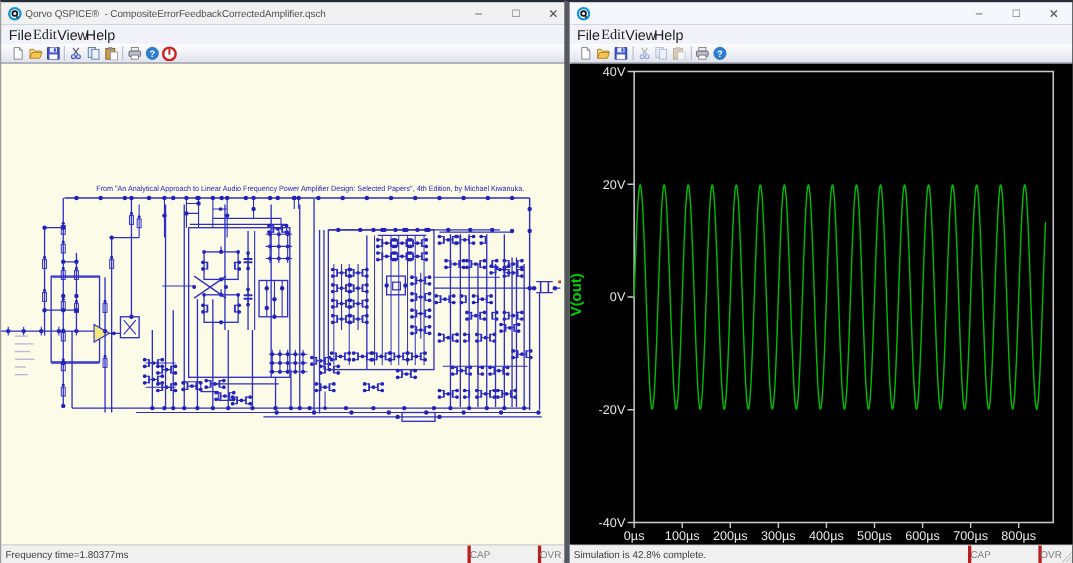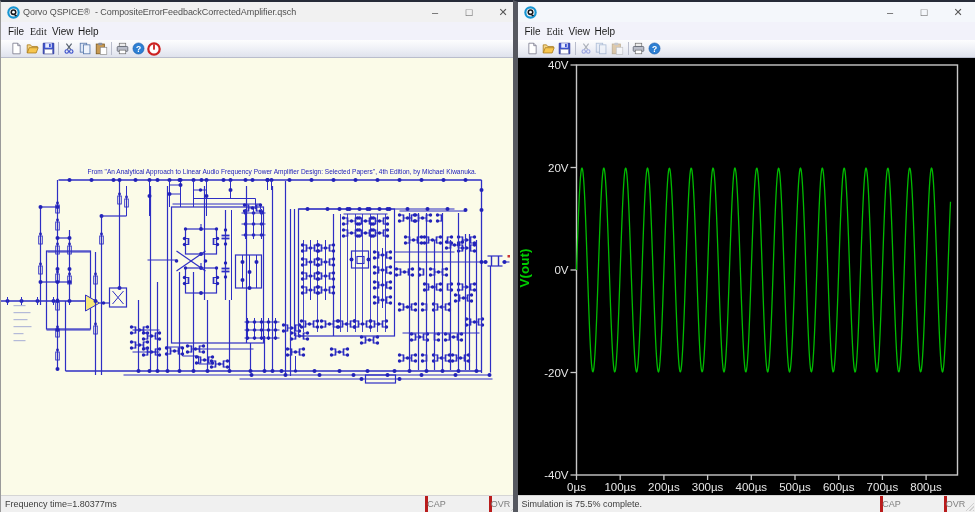--- a/index.html
+++ b/index.html
@@ -8,21 +8,21 @@
   display:flex; flex-direction:column; }
 .win.l { left:0; width:520px; border-left:1.5px solid #9a9a9a; }
 .win.r { left:512.5px; width:462.5px; border-left:5px solid #565860; }
 .titlebar { height:20px; display:flex; align-items:center; padding-left:6px;
   font-size:9px; letter-spacing:-0.05px; color:#4f4f4f; background:#f1f1f1; white-space:nowrap; }
 .win.r .titlebar { background:#f4f7fb; color:#1f1f1f; }
 .tlogo { width:13px; height:13px; margin-right:3px; flex:none; }
 .tbtns { margin-left:auto; display:flex; align-items:center; height:100%; flex:none; }
 .tb { width:34px; text-align:center; color:#555; font-size:11px; }
 .menubar { height:18px; display:flex; align-items:center;
-  font-size:10px; color:#1c1c1c; background:#f2f2fa; padding-left:7px; }
+  font-size:13px; color:#1c1c1c; background:#f2f2fa; padding-left:7px; }
 .menubar span.m1 { width:22px; } .menubar span.m2 { width:22px;font-family:Liberation Serif, serif; }
 .menubar span.m3 { width:26px; } .menubar span.m4 { width:20px; }
 .toolbar { height:18px; display:flex; align-items:center; padding:0 0 0 7px;
   background:linear-gradient(#fdfdfe,#eceef5 60%,#dfe2ec);
   border-bottom:1px solid #b9bdcc; }
 .ti { display:inline-flex; width:16px; justify-content:center; align-items:center; }
 .tsep { width:1px; height:13px; background:#b9bdcc; margin:0 2px; }
 .canvas { flex:1; position:relative; overflow:hidden; }
 .win.l .canvas { background:#fbfbe8; }
 .win.r .canvas { background:#000; }
@@ -1321,20 +1321,20 @@
           <text x="838.2" y="491" fill="#e6e6e6" font-size="11.5" text-anchor="middle">600µs</text>
           <line x1="881.9" y1="475" x2="881.9" y2="480" stroke="#c8c8c8" stroke-width="1.3"></line>
           <text x="881.9" y="491" fill="#e6e6e6" font-size="11.5" text-anchor="middle">700µs</text>
           <line x1="925.6" y1="475" x2="925.6" y2="480" stroke="#c8c8c8" stroke-width="1.3"></line>
           <text x="925.6" y="491" fill="#e6e6e6" font-size="11.5" text-anchor="middle">800µs</text>
           <path d="M576.0 270.0 L576.5 255.4 L577.0 241.1 L577.5 227.4 L578.0 214.5 L578.5 202.8 L579.0 192.5 L579.5 183.8 L580.0 176.9 L580.5 171.9 L581.0 168.9 L581.5 168.0 L582.0 169.2 L582.5 172.5 L583.0 177.8 L583.5 185.0 L584.0 194.0 L584.5 204.5 L585.0 216.4 L585.5 229.4 L586.0 243.2 L586.5 257.6 L587.0 272.2 L587.5 286.8 L588.0 301.0 L588.5 314.6 L589.0 327.3 L589.5 338.8 L590.0 348.9 L590.5 357.3 L591.0 364.0 L591.5 368.7 L592.0 371.4 L592.5 371.9 L593.0 370.4 L593.5 366.8 L594.0 361.2 L594.5 353.8 L595.0 344.5 L595.5 333.8 L596.0 321.7 L596.5 308.6 L597.0 294.7 L597.5 280.2 L598.0 265.6 L598.5 251.0 L599.0 236.9 L599.5 223.4 L600.0 210.9 L600.5 199.6 L601.0 189.7 L601.5 181.5 L602.0 175.2 L602.5 170.8 L603.0 168.4 L603.5 168.1 L604.0 170.0 L604.5 173.9 L605.0 179.8 L605.5 187.5 L606.0 197.0 L606.5 207.9 L607.0 220.2 L607.5 233.4 L608.0 247.5 L608.5 261.9 L609.0 276.6 L609.5 291.1 L610.0 305.2 L610.5 318.5 L611.0 330.9 L611.5 342.0 L612.0 351.6 L612.5 359.5 L613.0 365.6 L613.5 369.7 L614.0 371.8 L614.5 371.7 L615.0 369.6 L615.5 365.4 L616.0 359.2 L616.5 351.2 L617.0 341.5 L617.5 330.3 L618.0 317.9 L618.5 304.5 L619.0 290.4 L619.5 275.9 L620.0 261.2 L620.5 246.7 L621.0 232.8 L621.5 219.5 L622.0 207.4 L622.5 196.5 L623.0 187.1 L623.5 179.4 L624.0 173.6 L624.5 169.8 L625.0 168.1 L625.5 168.5 L626.0 170.9 L626.5 175.5 L627.0 181.9 L627.5 190.2 L628.0 200.1 L628.5 211.5 L629.0 224.1 L629.5 237.6 L630.0 251.8 L630.5 266.3 L631.0 281.0 L631.5 295.4 L632.0 309.3 L632.5 322.4 L633.0 334.4 L633.5 345.0 L634.0 354.2 L634.5 361.6 L635.0 367.1 L635.5 370.5 L636.0 372.0 L636.5 371.3 L637.0 368.5 L637.5 363.7 L638.0 357.0 L638.5 348.4 L639.0 338.3 L639.5 326.7 L640.0 314.0 L640.5 300.3 L641.0 286.1 L641.5 271.5 L642.0 256.8 L642.5 242.5 L643.0 228.7 L643.5 215.8 L644.0 203.9 L644.5 193.5 L645.0 184.6 L645.5 177.5 L646.0 172.3 L646.5 169.1 L647.0 168.0 L647.5 169.0 L648.0 172.1 L648.5 177.2 L649.0 184.2 L649.5 193.0 L650.0 203.4 L650.5 215.1 L651.0 228.0 L651.5 241.8 L652.0 256.1 L652.5 270.7 L653.0 285.3 L653.5 299.6 L654.0 313.3 L654.5 326.1 L655.0 337.7 L655.5 348.0 L656.0 356.6 L656.5 363.4 L657.0 368.3 L657.5 371.2 L658.0 372.0 L658.5 370.7 L659.0 367.3 L659.5 361.9 L660.0 354.6 L660.5 345.5 L661.0 334.9 L661.5 323.0 L662.0 310.0 L662.5 296.1 L663.0 281.7 L663.5 267.1 L664.0 252.5 L664.5 238.3 L665.0 224.7 L665.5 212.1 L666.0 200.6 L666.5 190.6 L667.0 182.3 L667.5 175.7 L668.0 171.1 L668.5 168.6 L669.0 168.1 L669.5 169.7 L670.0 173.4 L670.5 179.1 L671.0 186.7 L671.5 196.0 L672.0 206.8 L672.5 218.9 L673.0 232.1 L673.5 246.0 L674.0 260.5 L674.5 275.1 L675.0 289.7 L675.5 303.8 L676.0 317.3 L676.5 329.7 L677.0 340.9 L677.5 350.7 L678.0 358.8 L678.5 365.1 L679.0 369.4 L679.5 371.7 L680.0 371.8 L680.5 369.9 L681.0 365.9 L681.5 359.9 L682.0 352.0 L682.5 342.5 L683.0 331.5 L683.5 319.2 L684.0 305.9 L684.5 291.8 L685.0 277.3 L685.5 262.7 L686.0 248.2 L686.5 234.1 L687.0 220.8 L687.5 208.5 L688.0 197.5 L688.5 188.0 L689.0 180.1 L689.5 174.1 L690.0 170.1 L690.5 168.2 L691.0 168.3 L691.5 170.6 L692.0 174.9 L692.5 181.2 L693.0 189.3 L693.5 199.1 L694.0 210.3 L694.5 222.7 L695.0 236.2 L695.5 250.3 L696.0 264.9 L696.5 279.5 L697.0 294.0 L697.5 307.9 L698.0 321.1 L698.5 333.2 L699.0 344.0 L699.5 353.3 L700.0 360.9 L700.5 366.6 L701.0 370.3 L701.5 371.9 L702.0 371.4 L702.5 368.9 L703.0 364.3 L703.5 357.7 L704.0 349.4 L704.5 339.4 L705.0 327.9 L705.5 315.3 L706.0 301.7 L706.5 287.5 L707.0 272.9 L707.5 258.3 L708.0 243.9 L708.5 230.0 L709.0 217.0 L709.5 205.1 L710.0 194.5 L710.5 185.4 L711.0 178.1 L711.5 172.7 L712.0 169.3 L712.5 168.0 L713.0 168.8 L713.5 171.7 L714.0 176.6 L714.5 183.4 L715.0 192.0 L715.5 202.3 L716.0 213.9 L716.5 226.7 L717.0 240.4 L717.5 254.7 L718.0 269.3 L718.5 283.9 L719.0 298.2 L719.5 312.0 L720.0 324.9 L720.5 336.6 L721.0 347.0 L721.5 355.8 L722.0 362.8 L722.5 367.9 L723.0 371.0 L723.5 372.0 L724.0 370.9 L724.5 367.7 L725.0 362.5 L725.5 355.4 L726.0 346.5 L726.5 336.1 L727.0 324.2 L727.5 311.3 L728.0 297.5 L728.5 283.2 L729.0 268.5 L729.5 253.9 L730.0 239.7 L730.5 226.0 L731.0 213.3 L731.5 201.7 L732.0 191.6 L732.5 183.0 L733.0 176.3 L733.5 171.5 L734.0 168.7 L734.5 168.0 L735.0 169.5 L735.5 172.9 L736.0 178.4 L736.5 185.8 L737.0 195.0 L737.5 205.6 L738.0 217.6 L738.5 230.7 L739.0 244.6 L739.5 259.0 L740.0 273.7 L740.5 288.2 L741.0 302.4 L741.5 315.9 L742.0 328.5 L742.5 339.9 L743.0 349.8 L743.5 358.1 L744.0 364.5 L744.5 369.1 L745.0 371.5 L745.5 371.9 L746.0 370.2 L746.5 366.4 L747.0 360.6 L747.5 352.9 L748.0 343.5 L748.5 332.6 L749.0 320.5 L749.5 307.2 L750.0 293.3 L750.5 278.8 L751.0 264.1 L751.5 249.6 L752.0 235.5 L752.5 222.1 L753.0 209.7 L753.5 198.5 L754.0 188.8 L754.5 180.8 L755.0 174.6 L755.5 170.4 L756.0 168.3 L756.5 168.2 L757.0 170.3 L757.5 174.4 L758.0 180.5 L758.5 188.4 L759.0 198.0 L759.5 209.1 L760.0 221.5 L760.5 234.8 L761.0 248.9 L761.5 263.4 L762.0 278.1 L762.5 292.5 L763.0 306.6 L763.5 319.8 L764.0 332.1 L764.5 343.0 L765.0 352.5 L765.5 360.2 L766.0 366.1 L766.5 370.0 L767.0 371.9 L767.5 371.6 L768.0 369.2 L768.5 364.8 L769.0 358.5 L769.5 350.3 L770.0 340.4 L770.5 329.1 L771.0 316.6 L771.5 303.1 L772.0 289.0 L772.5 274.4 L773.0 259.8 L773.5 245.3 L774.0 231.4 L774.5 218.3 L775.0 206.2 L775.5 195.5 L776.0 186.2 L776.5 178.8 L777.0 173.2 L777.5 169.6 L778.0 168.1 L778.5 168.6 L779.0 171.3 L779.5 176.0 L780.0 182.7 L780.5 191.1 L781.0 201.2 L781.5 212.7 L782.0 225.4 L782.5 239.0 L783.0 253.2 L783.5 267.8 L784.0 282.4 L784.5 296.8 L785.0 310.6 L785.5 323.6 L786.0 335.5 L786.5 346.0 L787.0 355.0 L787.5 362.2 L788.0 367.5 L788.5 370.8 L789.0 372.0 L789.5 371.1 L790.0 368.1 L790.5 363.1 L791.0 356.2 L791.5 347.5 L792.0 337.2 L792.5 325.5 L793.0 312.6 L793.5 298.9 L794.0 284.6 L794.5 270.0 L795.0 255.4 L795.5 241.1 L796.0 227.4 L796.5 214.5 L797.0 202.8 L797.5 192.5 L798.0 183.8 L798.5 176.9 L799.0 171.9 L799.5 168.9 L800.0 168.0 L800.5 169.2 L801.0 172.5 L801.5 177.8 L802.0 185.0 L802.5 194.0 L803.0 204.5 L803.5 216.4 L804.0 229.4 L804.5 243.2 L805.0 257.6 L805.5 272.2 L806.0 286.8 L806.5 301.0 L807.0 314.6 L807.5 327.3 L808.0 338.8 L808.5 348.9 L809.0 357.3 L809.5 364.0 L810.0 368.7 L810.5 371.4 L811.0 371.9 L811.5 370.4 L812.0 366.8 L812.5 361.2 L813.0 353.8 L813.5 344.5 L814.0 333.8 L814.5 321.7 L815.0 308.6 L815.5 294.7 L816.0 280.2 L816.5 265.6 L817.0 251.0 L817.5 236.9 L818.0 223.4 L818.5 210.9 L819.0 199.6 L819.5 189.7 L820.0 181.5 L820.5 175.2 L821.0 170.8 L821.5 168.4 L822.0 168.1 L822.5 170.0 L823.0 173.9 L823.5 179.8 L824.0 187.5 L824.5 197.0 L825.0 207.9 L825.5 220.2 L826.0 233.4 L826.5 247.5 L827.0 261.9 L827.5 276.6 L828.0 291.1 L828.5 305.2 L829.0 318.5 L829.5 330.9 L830.0 342.0 L830.5 351.6 L831.0 359.5 L831.5 365.6 L832.0 369.7 L832.5 371.8 L833.0 371.7 L833.5 369.6 L834.0 365.4 L834.5 359.2 L835.0 351.2 L835.5 341.5 L836.0 330.3 L836.5 317.9 L837.0 304.5 L837.5 290.4 L838.0 275.9 L838.5 261.2 L839.0 246.7 L839.5 232.8 L840.0 219.5 L840.5 207.4 L841.0 196.5 L841.5 187.1 L842.0 179.4 L842.5 173.6 L843.0 169.8 L843.5 168.1 L844.0 168.5 L844.5 170.9 L845.0 175.5 L845.5 181.9 L846.0 190.2 L846.5 200.1 L847.0 211.5 L847.5 224.1 L848.0 237.6 L848.5 251.8 L849.0 266.3 L849.5 281.0 L850.0 295.4 L850.5 309.3 L851.0 322.4 L851.5 334.4 L852.0 345.0 L852.5 354.2 L853.0 361.6 L853.5 367.1 L854.0 370.5 L854.5 372.0 L855.0 371.3 L855.5 368.5 L856.0 363.7 L856.5 357.0 L857.0 348.4 L857.5 338.3 L858.0 326.7 L858.5 314.0 L859.0 300.3 L859.5 286.1 L860.0 271.5 L860.5 256.8 L861.0 242.5 L861.5 228.7 L862.0 215.8 L862.5 203.9 L863.0 193.5 L863.5 184.6 L864.0 177.5 L864.5 172.3 L865.0 169.1 L865.5 168.0 L866.0 169.0 L866.5 172.1 L867.0 177.2 L867.5 184.2 L868.0 193.0 L868.5 203.4 L869.0 215.1 L869.5 228.0 L870.0 241.8 L870.5 256.1 L871.0 270.7 L871.5 285.3 L872.0 299.6 L872.5 313.3 L873.0 326.1 L873.5 337.7 L874.0 348.0 L874.5 356.6 L875.0 363.4 L875.5 368.3 L876.0 371.2 L876.5 372.0 L877.0 370.7 L877.5 367.3 L878.0 361.9 L878.5 354.6 L879.0 345.5 L879.5 334.9 L880.0 323.0 L880.5 310.0 L881.0 296.1 L881.5 281.7 L882.0 267.1 L882.5 252.5 L883.0 238.3 L883.5 224.7 L884.0 212.1 L884.5 200.6 L885.0 190.6 L885.5 182.3 L886.0 175.7 L886.5 171.1 L887.0 168.6 L887.5 168.1 L888.0 169.7 L888.5 173.4 L889.0 179.1 L889.5 186.7 L890.0 196.0 L890.5 206.8 L891.0 218.9 L891.5 232.1 L892.0 246.0 L892.5 260.5 L893.0 275.1 L893.5 289.7 L894.0 303.8 L894.5 317.3 L895.0 329.7 L895.5 340.9 L896.0 350.7 L896.5 358.8 L897.0 365.1 L897.5 369.4 L898.0 371.7 L898.5 371.8 L899.0 369.9 L899.5 365.9 L900.0 359.9 L900.5 352.0 L901.0 342.5 L901.5 331.5 L902.0 319.2 L902.5 305.9 L903.0 291.8 L903.5 277.3 L904.0 262.7 L904.5 248.2 L905.0 234.1 L905.5 220.8 L906.0 208.5 L906.5 197.5 L907.0 188.0 L907.5 180.1 L908.0 174.1 L908.5 170.1 L909.0 168.2 L909.5 168.3 L910.0 170.6 L910.5 174.9 L911.0 181.2 L911.5 189.3 L912.0 199.1 L912.5 210.3 L913.0 222.7 L913.5 236.2 L914.0 250.3 L914.5 264.9 L915.0 279.5 L915.5 294.0 L916.0 307.9 L916.5 321.1 L917.0 333.2 L917.5 344.0 L918.0 353.3 L918.5 360.9 L919.0 366.6 L919.5 370.3 L920.0 371.9 L920.5 371.4 L921.0 368.9 L921.5 364.3 L922.0 357.7 L922.5 349.4 L923.0 339.4 L923.5 327.9 L924.0 315.3 L924.5 301.7 L925.0 287.5 L925.5 272.9 L926.0 258.3 L926.5 243.9 L927.0 230.0 L927.5 217.0 L928.0 205.1 L928.5 194.5 L929.0 185.4 L929.5 178.1 L930.0 172.7 L930.5 169.3 L931.0 168.0 L931.5 168.8 L932.0 171.7 L932.5 176.6 L933.0 183.4 L933.5 192.0 L934.0 202.3 L934.5 213.9 L935.0 226.7 L935.5 240.4 L936.0 254.7 L936.5 269.3 L937.0 283.9 L937.5 298.2 L938.0 312.0 L938.5 324.9 L939.0 336.6 L939.5 347.0 L940.0 355.8 L940.5 362.8 L941.0 367.9 L941.5 371.0 L942.0 372.0 L942.5 370.9 L943.0 367.7 L943.5 362.5 L944.0 355.4 L944.5 346.5 L945.0 336.1 L945.5 324.2 L946.0 311.3 L946.5 297.5 L947.0 283.2 L947.5 268.5 L948.0 253.9 L948.5 239.7 L949.0 226.0 L949.5 213.3 L950.0 201.7" fill="none" stroke="#00bb00" stroke-width="1.3" stroke-linejoin="round"></path>
           <text x="528" y="268" fill="#00cc00" font-size="13.5" font-weight="bold" text-anchor="middle" transform="rotate(-90 528 268)">V(out)</text>
         </svg>
       </div>
  <div class="statusbar">
-        <span>Simulation is 75.5% complete.</span>
+        <span>Simulation is 42.8% complete.</span>
    <div class="sb-right">
           <span class="sb-cell">CAP</span>
           <span class="sb-cell">OVR</span>
           <span class="grip"></span>
         </div>
       </div>
 </div>
   </div>
 </body></html>

